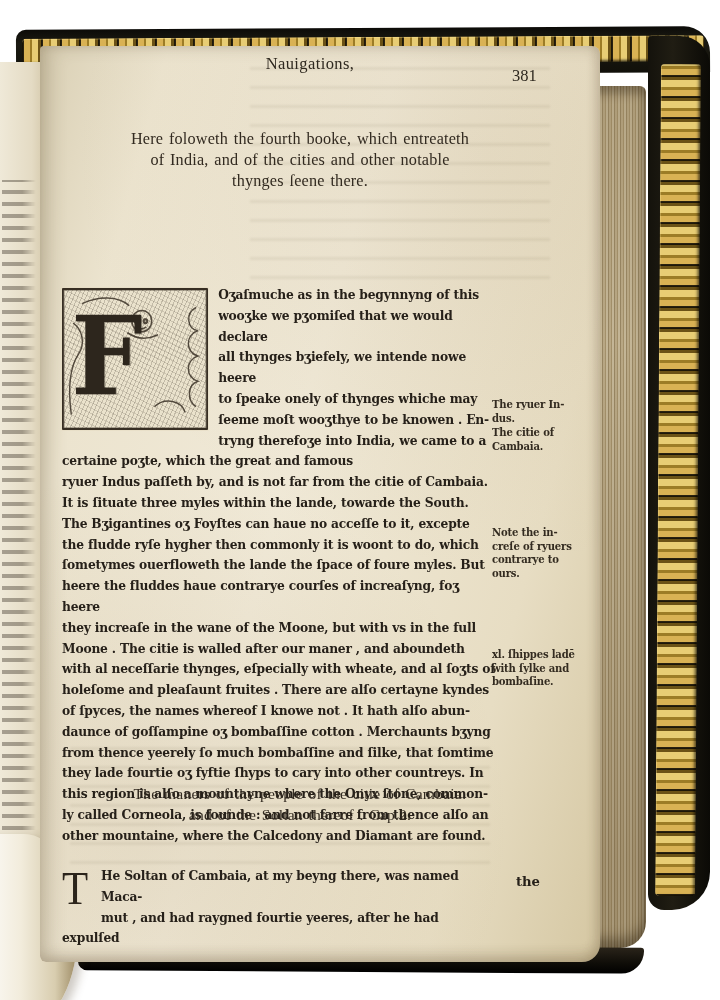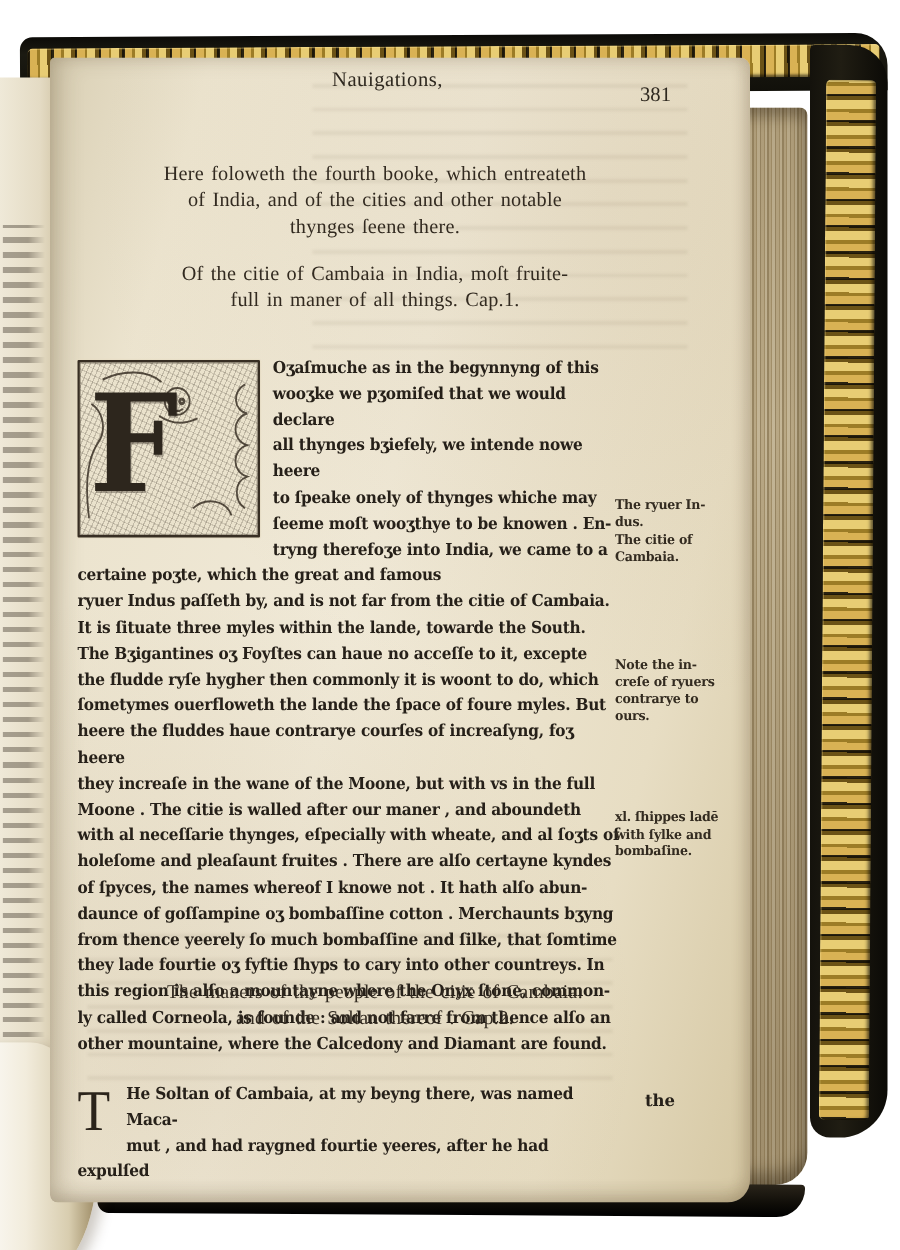--- a/index.html
+++ b/index.html
@@ -135,22 +135,20 @@
   <div class="main-page">
     <div class="show-through st1"></div>
     <div class="show-through st2"></div>
 
     <div class="running-header">Nauigations,</div>
     <div class="page-number">381</div>
 
     <div class="heading h-book">Here foloweth the fourth booke, which entreateth
 of India, and of the cities and other notable
 thynges ſeene there.</div>
-    <div class="heading h-cap1">Of the citie of Cambaia in India, moſt fruite-
-full in maner of all things. Cap.1.</div>
 
     <p class="blackletter para1">
       <span class="woodcut">
         <svg viewBox="0 0 157 142">
           <g fill="none" stroke="#3a3126" stroke-width="1.6" opacity=".85">
             <path d="M8 128 C 4 100, 6 80, 16 66 C 24 55, 20 40, 10 34"></path>
             <path d="M146 18 c -12 6 -10 22 2 24 c -14 4 -14 22 0 26 c -14 4 -14 22 0 26 c -12 4 -12 20 -2 26"></path>
             <path d="M100 120 c 12 -10 30 -6 34 6"></path>
             <path d="M20 14 c 18 -8 40 -8 52 2"></path>
             <circle cx="86" cy="32" r="11"></circle>

